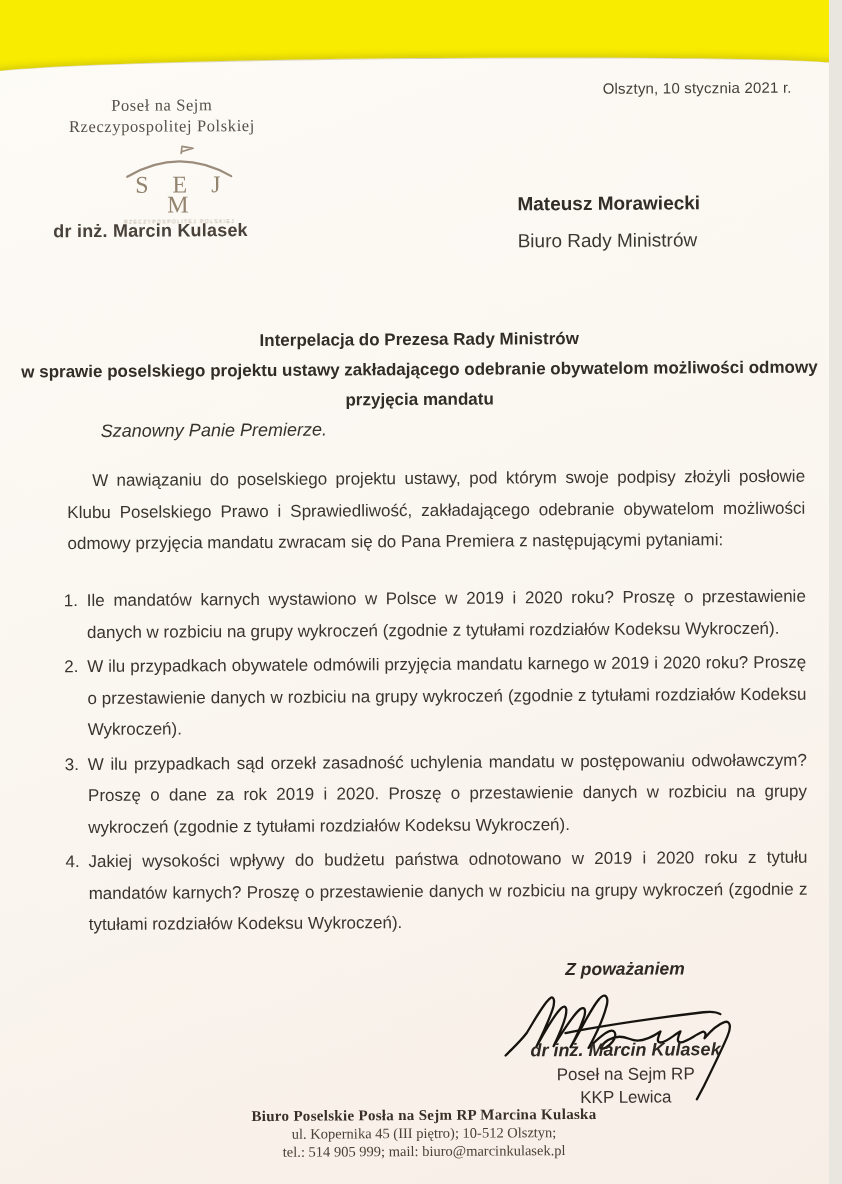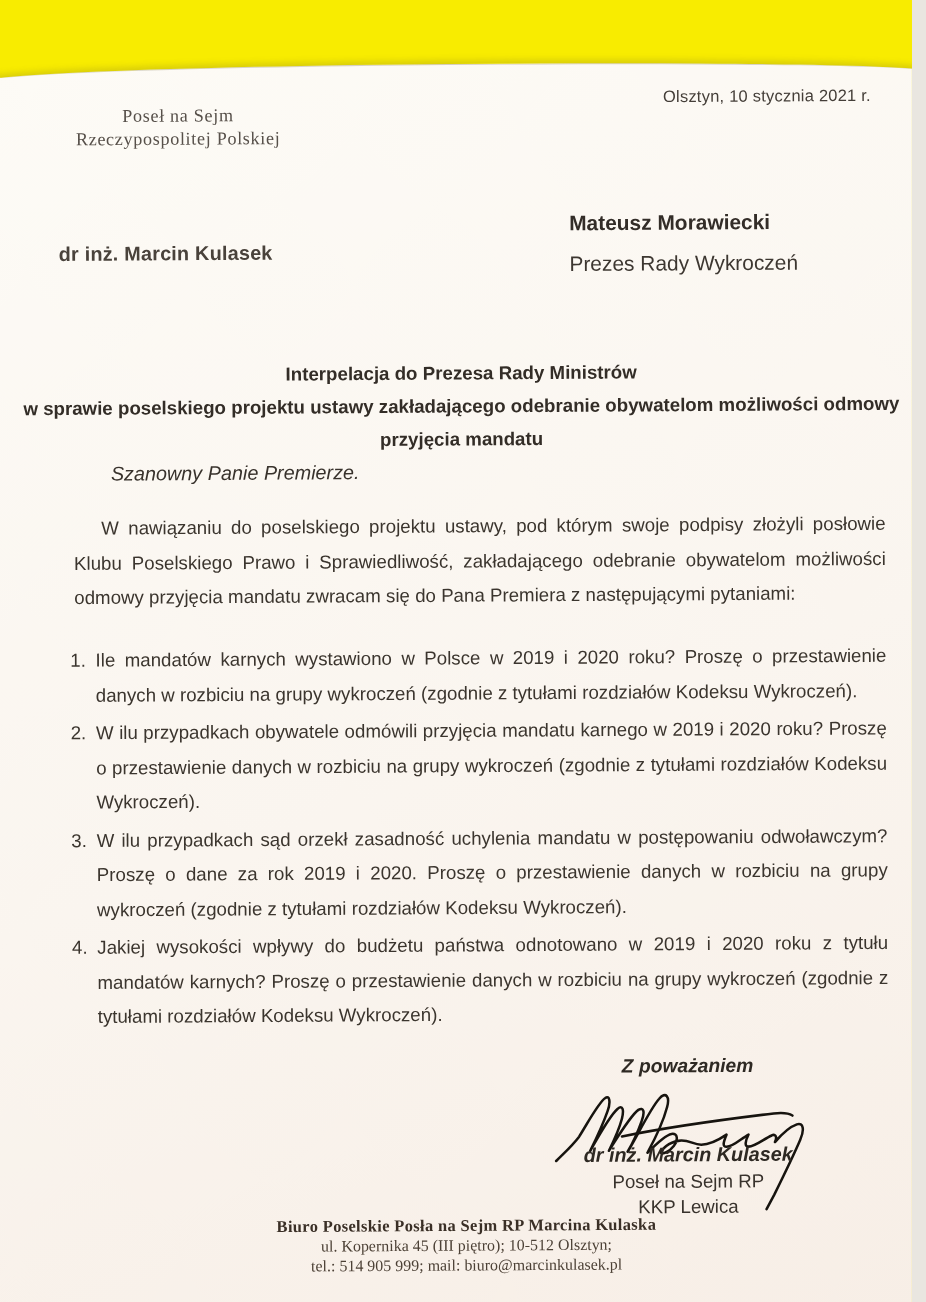--- a/index.html
+++ b/index.html
@@ -125,26 +125,36 @@
   <div class="paper">
     <div class="content">
 
       <div class="dateline">Olsztyn, 10 stycznia 2021 r.</div>
 
       <div class="office">
         <div>Poseł na Sejm</div>
         <div>Rzeczypospolitej  Polskiej</div>
       </div>
 
+      <div class="logo">
+        <span>
+          <svg width="120" height="34" viewBox="0 0 120 34">
+            <path d="M8 32 Q60 2 112 32" fill="none" stroke="#9a8b7a" stroke-width="2.2" stroke-linecap="round"></path>
+            <path d="M62 9 L63 2 L74 4 L63 7 Z" fill="none" stroke="#9a8b7a" stroke-width="1.6" stroke-linejoin="round"></path>
+          </svg>
+        </span>
+        <div class="logo-word">S E J M</div>
+        <div class="logo-sub">RZECZYPOSPOLITEJ POLSKIEJ</div>
+      </div>
 
       <div class="sender">dr inż. Marcin Kulasek</div>
 
       <div class="recipient">
         <div class="bold">Mateusz Morawiecki</div>
-        <div>Prezes Rady Wykroczeń</div>
+        <div>Biuro Rady Ministrów</div>
       </div>
 
       <div class="subject">
         <div>Interpelacja do Prezesa Rady Ministrów</div>
         <div>w sprawie poselskiego projektu ustawy zakładającego odebranie obywatelom możliwości odmowy</div>
         <div>przyjęcia mandatu</div>
       </div>
 
       <div class="greeting">Szanowny Panie Premierze.</div>
 

